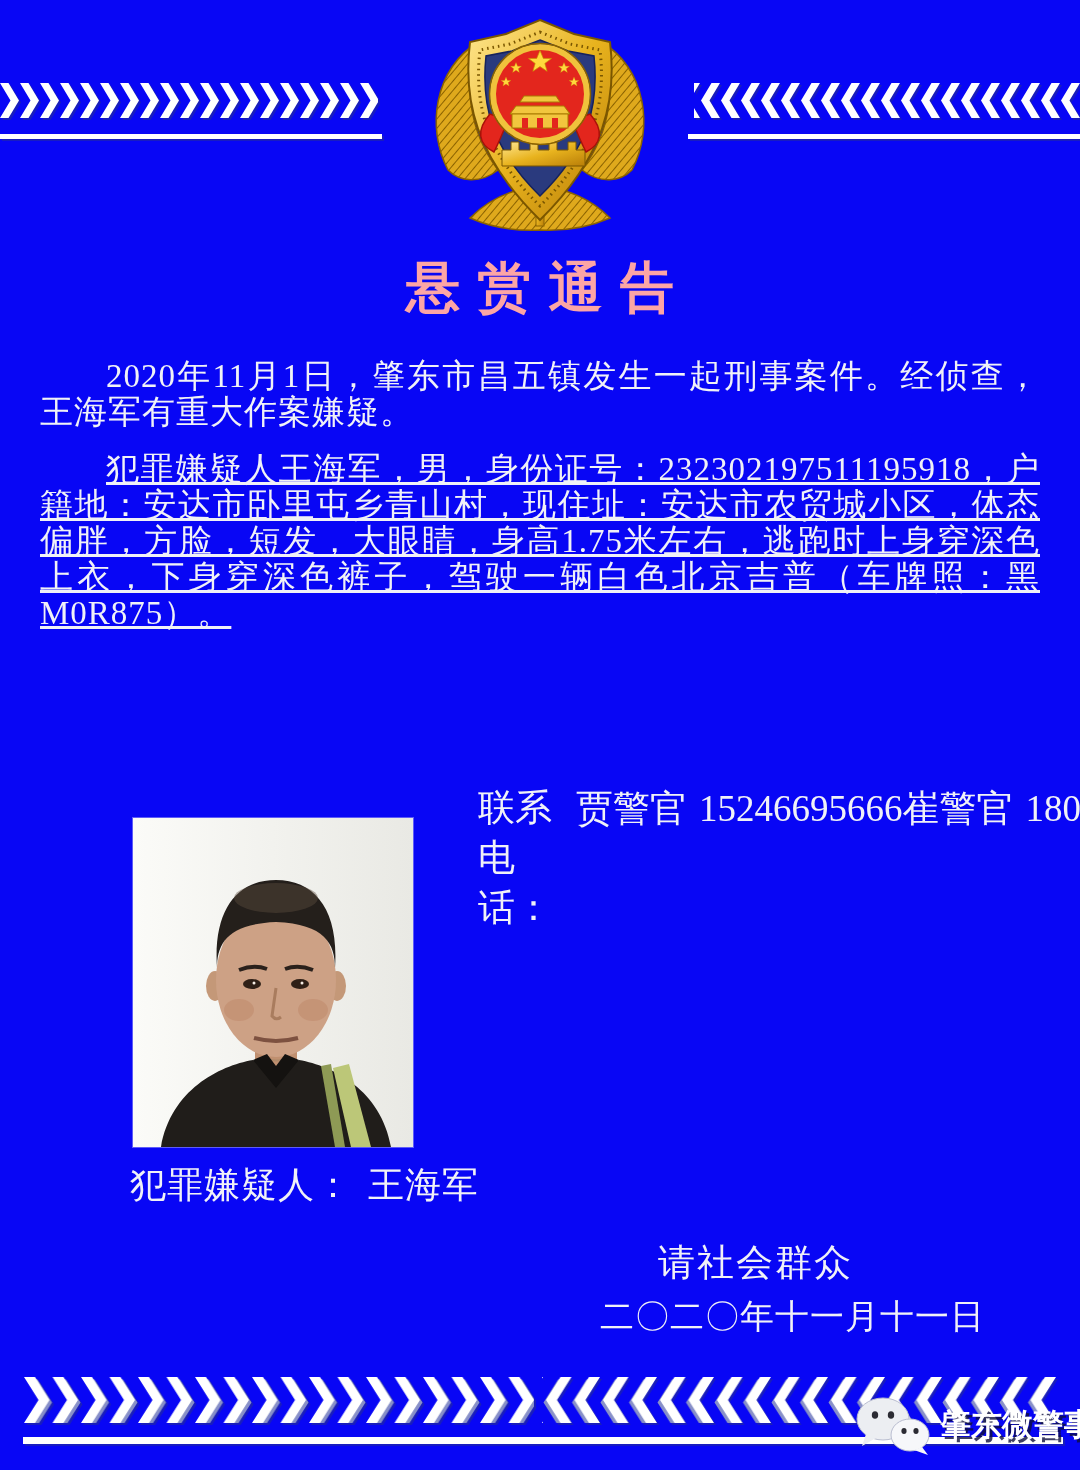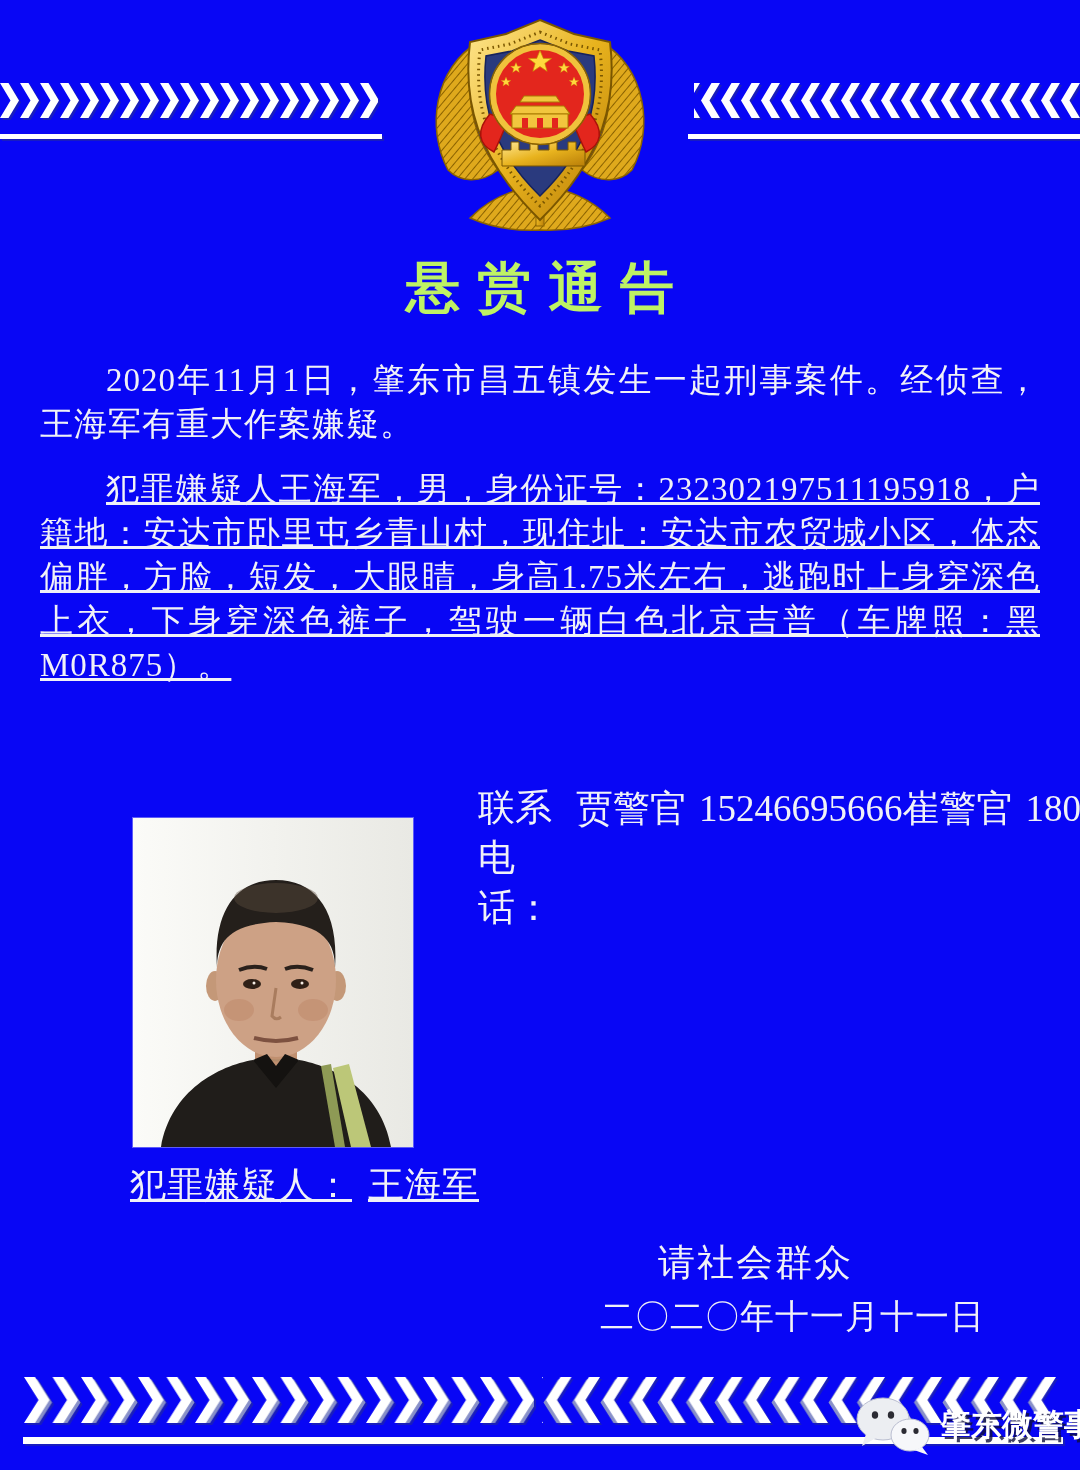--- a/index.html
+++ b/index.html
@@ -20,26 +20,26 @@
   .rule-tl{left:0;top:134px;width:382px;height:5px;}
   .rule-tr{left:688px;top:134px;width:392px;height:5px;}
   .rule-bottom{left:23px;top:1437px;width:1040px;height:7px;}
   
   .emblem{position:absolute;left:418px;top:10px;width:244px;height:222px;}
   
   .title{
     position:absolute;left:0;top:252px;width:1080px;
     text-align:center;font-size:54px;font-weight:bold;
     letter-spacing:0.32em;text-indent:0.32em;
-    color:#bef264;
+    color:#fca5a5;
   }
   
   .body-text{
     position:absolute;left:40px;top:358px;width:1000px;
-    font-size:33px;line-height:44px;letter-spacing:1px;
+    font-size:33px;line-height:36px;letter-spacing:1px;
     text-align:justify;
   }
   .body-text p{margin:0;text-indent:2em;}
   .body-text p + p{margin-top:21px;text-decoration:underline;}
   .reward-amount{font-weight:bold;font-size:1.05em;}
   
   .contact{
     position:absolute;left:478px;top:783px;
     display:flex;align-items:flex-start;gap:24px;
     font-size:37px;
@@ -48,21 +48,21 @@
   .contact .officer-line{line-height:52px;white-space:nowrap;}
   .contact .officer-line .phone{margin-left:12px;}
   
   .photo{
     position:absolute;left:133px;top:818px;width:280px;height:329px;
     background:#f6f6f2;outline:1px solid rgba(255,255,255,.35);
   }
   .photo svg{display:block;}
   .photo-caption{
     position:absolute;left:130px;top:1161px;
-    font-size:36px;letter-spacing:1px;white-space:nowrap;text-decoration:underline;
+    font-size:36px;letter-spacing:1px;white-space:nowrap;
   }
   .photo-caption .suspect-name{margin-left:16px;}
   
   .sig-agency{
     position:absolute;left:658px;top:1238px;
     font-size:37px;letter-spacing:2px;white-space:nowrap;
   }
   .sig-date{
     position:absolute;left:600px;top:1294px;
     font-size:34px;letter-spacing:1px;white-space:nowrap;

